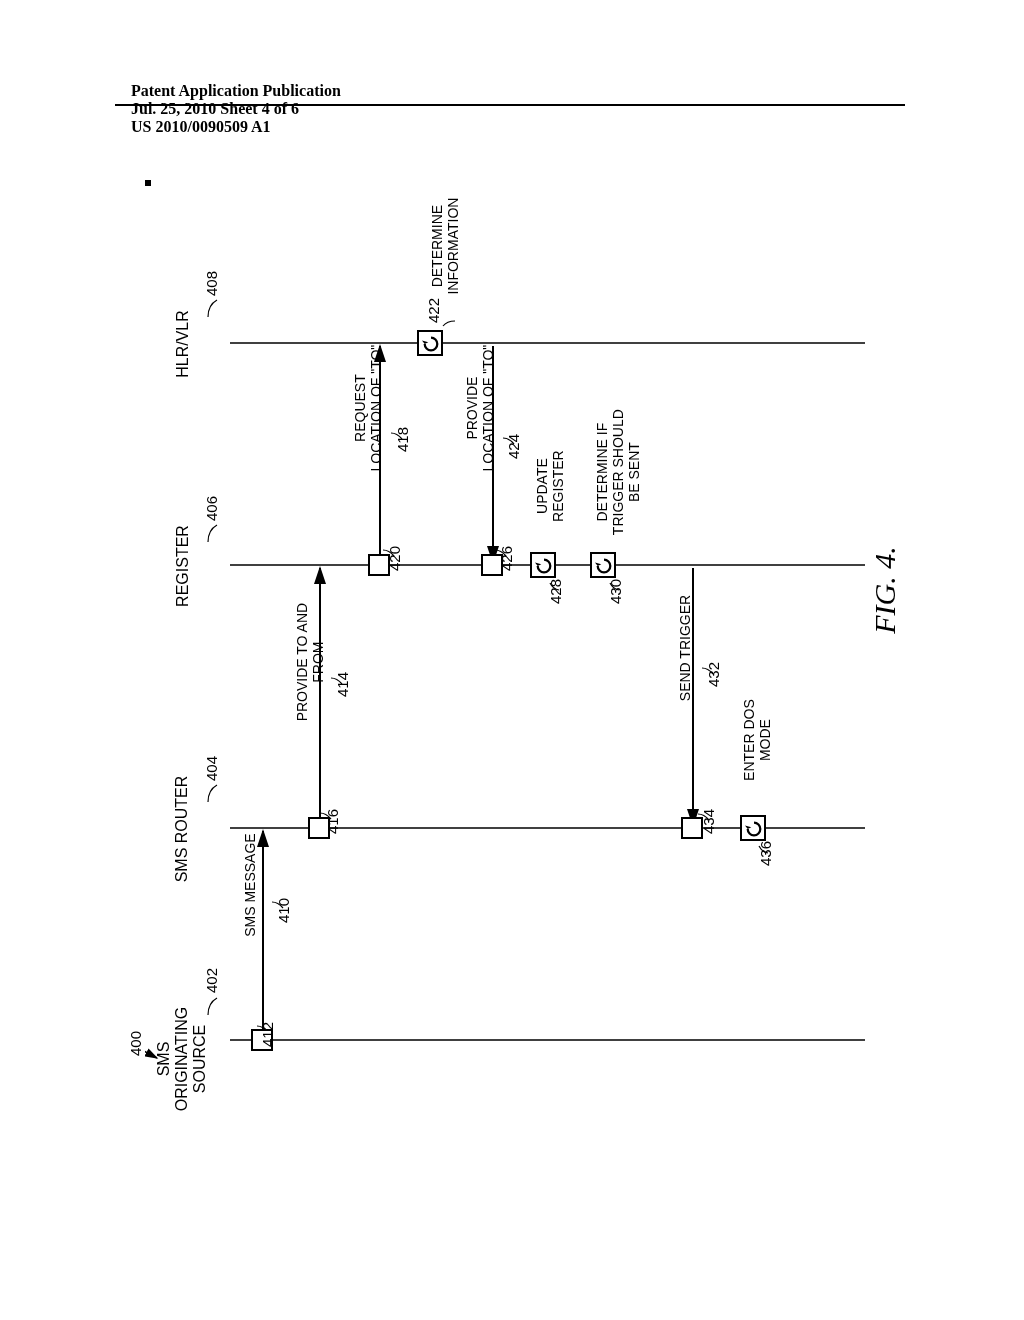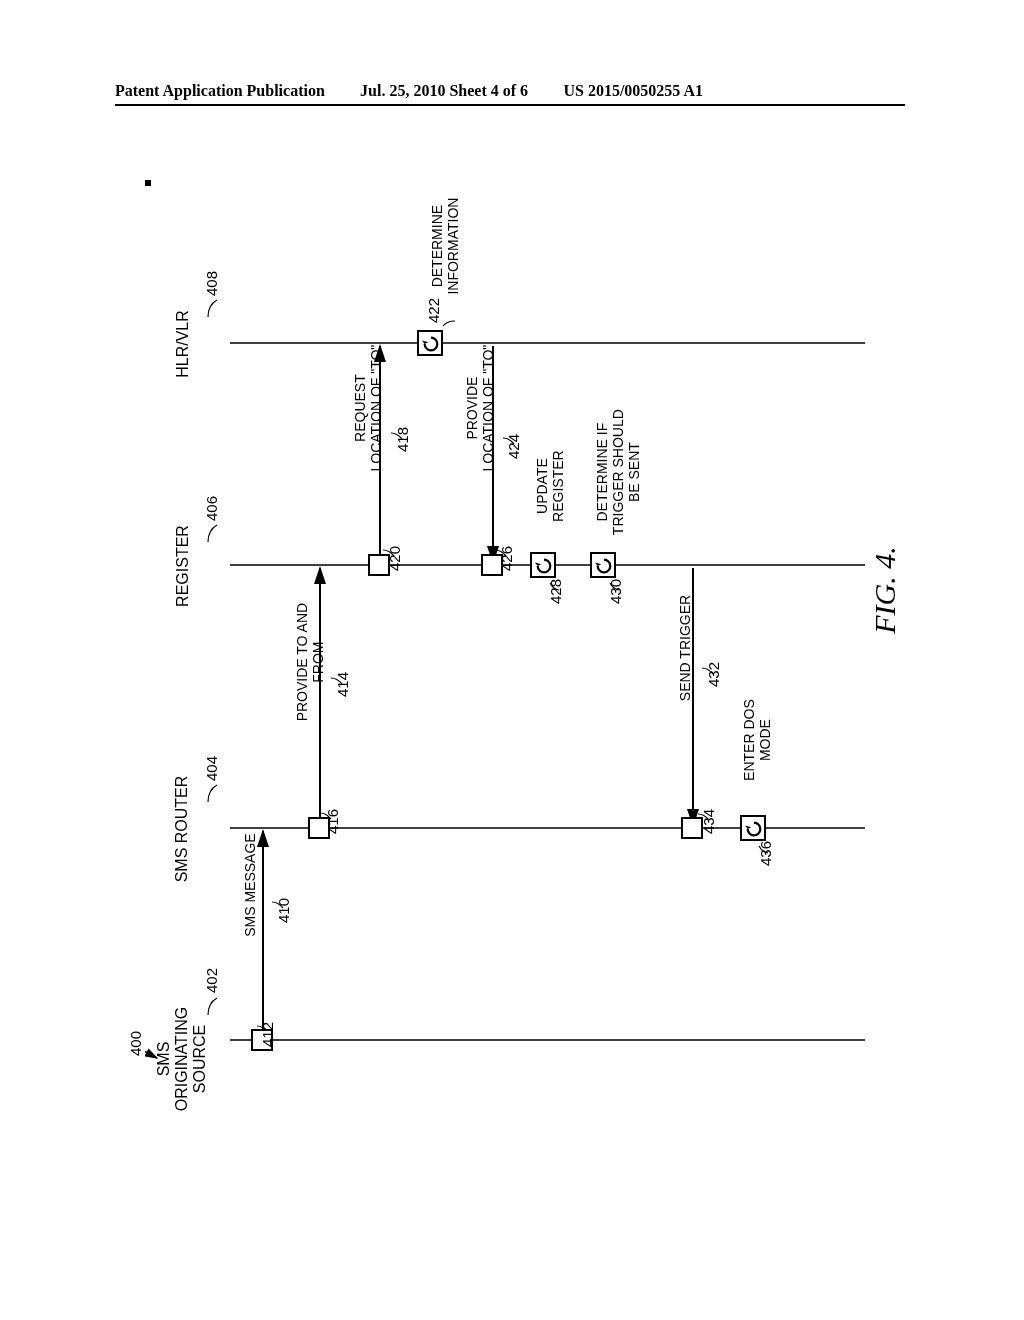--- a/index.html
+++ b/index.html
@@ -8,27 +8,28 @@
     padding: 0;
     font-family: "Times New Roman", serif;
     background: #fff;
     width: 1024px;
     height: 1320px;
     position: relative;
   }
   .header {
     position: absolute;
     top: 82px;
-    left: 0;
+    left: 16px;
     width: 828px;
     display: flex;
     justify-content: space-between;
     padding: 0 125px 0 115px;
     font-weight: bold;
     font-size: 16px;
+    flex-direction: column;
   }
   .header-line {
     position: absolute;
     top: 104px;
     left: 115px;
     width: 790px;
     height: 2px;
     background: #000;
   }
   .figure-area {
@@ -90,21 +91,21 @@
     width: 18px;
     height: 18px;
   }
 </style>
 </head>
 <body>
 
 <div class="header">
   <span>Patent Application Publication</span>
   <span>Jul. 25, 2010  Sheet 4 of 6</span>
-  <span>US 2015/0050255 A1</span>
+  <span>US 2010/0090509 A1</span>
 </div>
 <div class="header-line"></div>
 
 <div class="figure-area">
 
   <svg width="730" height="930" style="left:0;top:0;">
 
     <line x1="85" y1="860" x2="720" y2="860" stroke="#000" stroke-width="1.5"></line>
 
     <line x1="85" y1="648" x2="720" y2="648" stroke="#000" stroke-width="1.5"></line>

